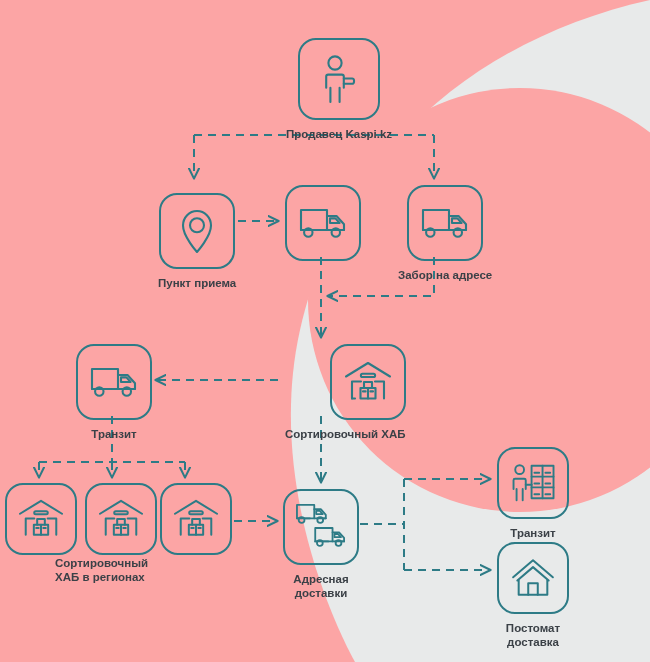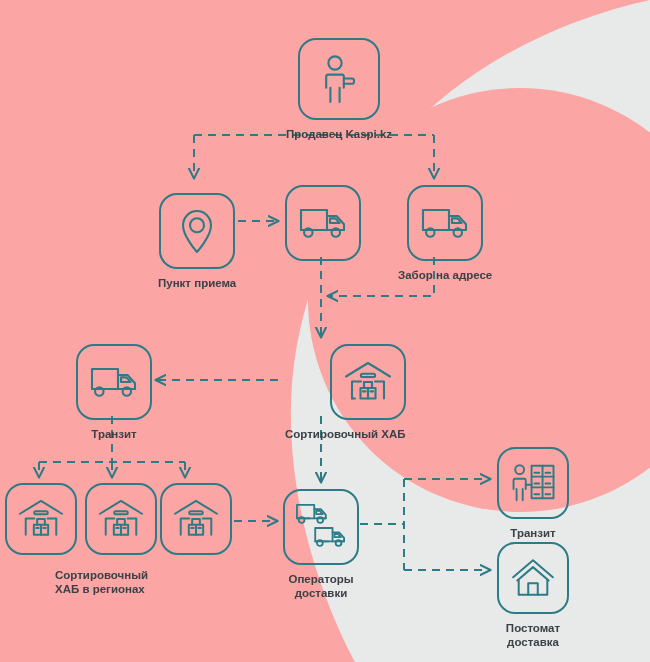--- a/index.html
+++ b/index.html
@@ -193,21 +193,21 @@
         <path d="M2,16.5 L24,3 L46,16.5"></path>
         <path d="M18.5,13.8 h11 a1.6,1.6 0 0 1 0,3.2 h-11 a1.6,1.6 0 0 1 0,-3.2 Z"></path>
         <path d="M8,38.5 V21.5 h9 M40,38.5 V21.5 h-9"></path>
         <path d="M16.5,28 h15 v10.5 h-15 Z"></path>
         <path d="M24,28 v10.5"></path>
         <path d="M20,28 v-6 h8 v6"></path>
         <path d="M22.4,22 h3.2"></path>
         <path d="M19,31.4 h2.6 M26.4,31.4 H29"></path>
       </svg>
     </div>
-    <div class="caption left" style="position:absolute;left:-105px;top:78px;width:160px;">Сортировочный
+    <div class="caption left" style="position:absolute;left:-105px;top:66px;width:160px;">Сортировочный
 ХАБ в регионах</div>
   </div>
 
   <div class="node" style="left:283px;top:489px;">
     <div class="tile sz-72">
       <svg width="52" height="50" viewBox="0 0 54 52" fill="none" stroke="#2d7b86" stroke-width="1.9" stroke-linecap="round" stroke-linejoin="round">
         <g>
           <path d="M2,3 h18 v14 H2 Z"></path>
           <path d="M20,7.5 h6.8 L32,13.4 V17 H20"></path>
           <path d="M2,17 h2 M9.5,17 h6 M23,17 h1 M29,17 h3"></path>
@@ -218,21 +218,21 @@
         <g transform="translate(19,24)">
           <path d="M2,3 h18 v14 H2 Z"></path>
           <path d="M20,7.5 h6.8 L32,13.4 V17 H20"></path>
           <path d="M2,17 h2 M9.5,17 h6 M23,17 h1 M29,17 h3"></path>
           <circle cx="6.8" cy="18.7" r="3"></circle>
           <circle cx="26.2" cy="18.7" r="3"></circle>
           <path d="M22,9.3 h3.8 l3,3.3 H22 Z"></path>
         </g>
       </svg>
     </div>
-    <div class="caption">Операторы
+    <div class="caption">Адресная
 доставки</div>
   </div>
 
   <div class="node" style="left:497px;top:447px;">
     <div class="tile sz-68">
       <svg width="48" height="42" viewBox="0 0 50 44" fill="none" stroke="#2d7b86" stroke-width="2" stroke-linecap="round" stroke-linejoin="round">
         <circle cx="11" cy="8" r="4.6"></circle>
         <path d="M6.2,17.5 h9.6 a1.6,1.6 0 0 1 1.6,1.6 v9.2 M6.2,17.5 a1.6,1.6 0 0 0 -1.6,1.6 v9.2"></path>
         <path d="M7.8,28.3 V40 M14.2,28.3 V40"></path>
         <path d="M17.4,23.8 h6.2"></path>

